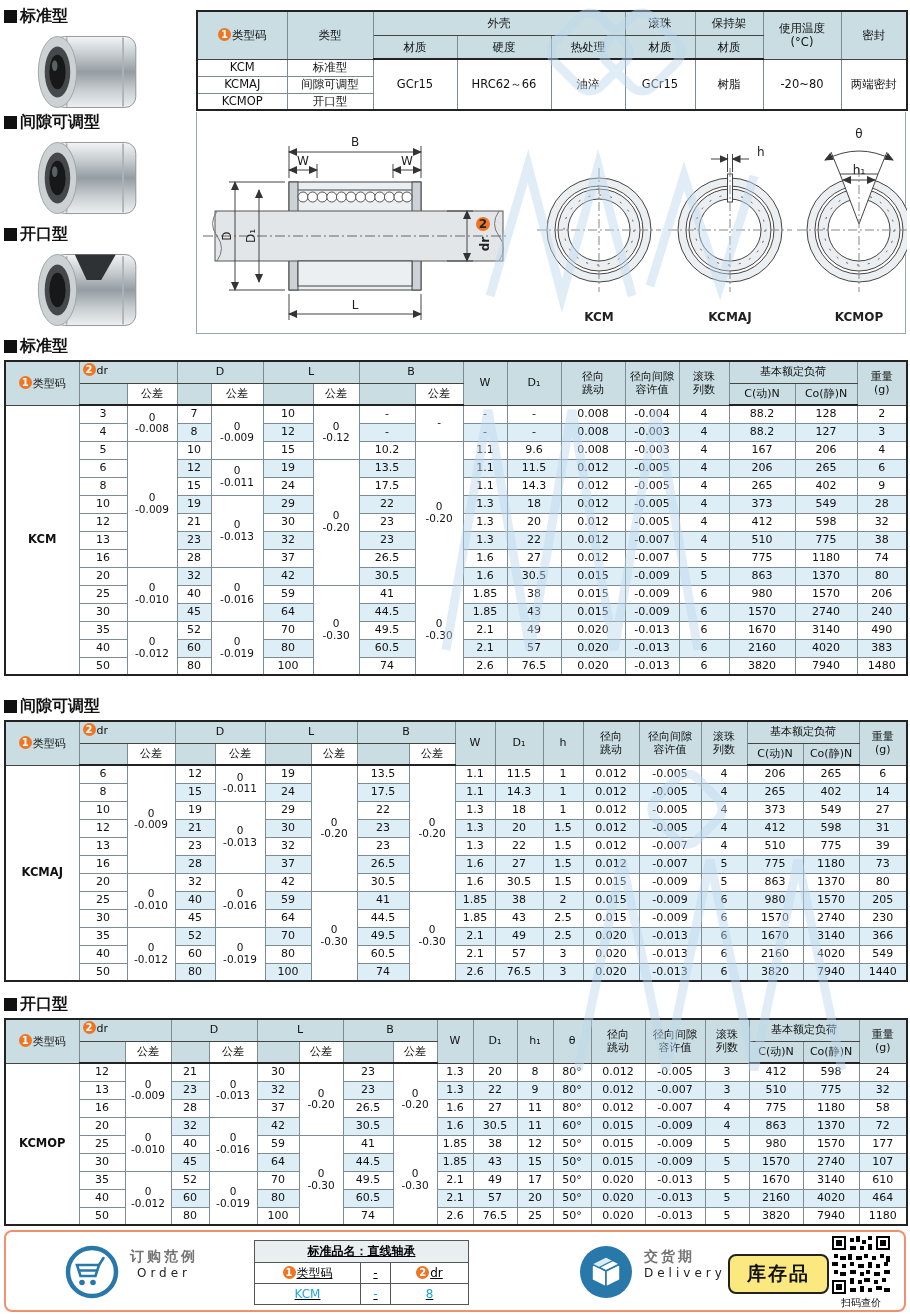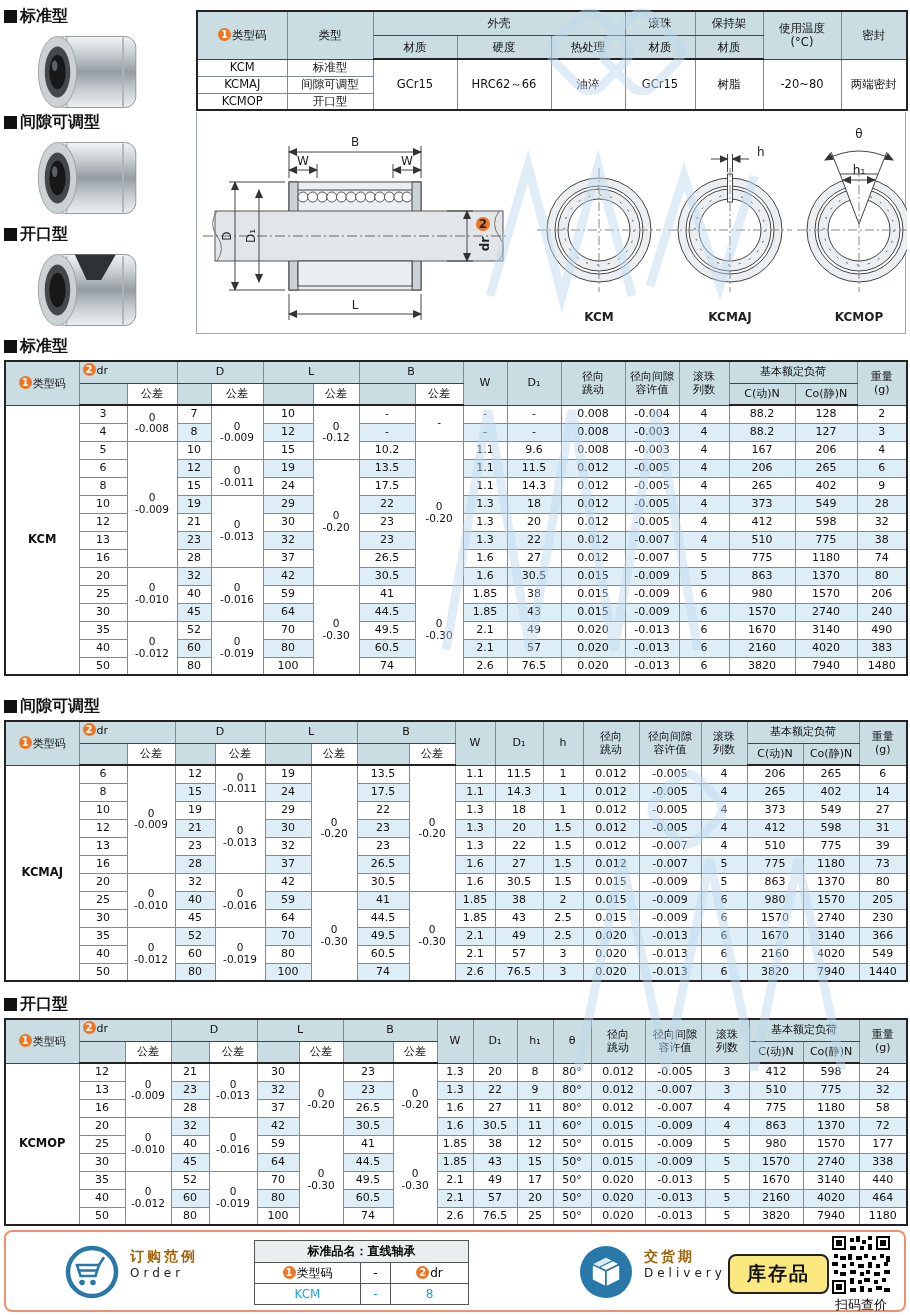--- a/index.html
+++ b/index.html
@@ -38,27 +38,27 @@
   .badge{display:inline-block;width:13px;height:13px;border-radius:50%;background:#ef7523;color:#fff;font-size:10px;font-weight:bold;line-height:13px;text-align:center;margin-right:1px;vertical-align:1px;}
 
   
   .diagram-panel{position:absolute;left:196px;top:112px;width:710px;height:222px;border:1px solid #9aa7ad;border-top:none;background:#fff;}
   .diagram-panel svg text{font-size:12px;fill:#222;}
   .dim{stroke:#444;stroke-width:1;fill:none;}
   .variant-lbl{fill:#1ca6e0;font-weight:bold;}
 
   
   .footer{position:absolute;left:4px;top:1230px;width:902px;height:82px;border:2px solid #f0906e;border-radius:8px;background:#fff;}
-  .footer .txt-cn{font-size:14px;letter-spacing:3px;color:#a16207;font-weight:bold;}
-  .footer .txt-en{font-size:12px;letter-spacing:4px;color:#222;}
-  .ot{border:1.5px solid #333;}
+  .footer .txt-cn{font-size:14px;letter-spacing:3px;color:#737373;font-weight:bold;}
+  .footer .txt-en{font-size:12px;letter-spacing:4px;color:#222;text-align:center;}
+  .ot{border:1.5px solid #333;text-decoration:underline;}
   .ot th{background:#e9eef0;border:1px solid #555;font-size:12px;font-weight:bold;height:22px;}
   .ot td{border:1px solid #555;font-size:12px;text-align:center;height:21px;}
   .stock-badge{position:absolute;left:722px;top:22px;background:#fbe87f;border:2px solid #222;border-radius:8px;font-size:19px;font-weight:bold;letter-spacing:2px;color:#111;padding:5px 17px;}
-  .qr-caption{position:absolute;left:824px;top:64px;width:62px;text-align:center;font-size:13px;color:#111;}
+  .qr-caption{position:absolute;left:824px;top:64px;width:62px;text-align:center;font-size:10px;color:#111;}
 
   .wm{position:absolute;opacity:.45;pointer-events:none;z-index:5;}
 </style>
 </head>
 <body>
 
 <div class="page">
 
   <svg width="0" height="0" style="position:absolute" aria-hidden="true">
     <defs>
@@ -1022,41 +1022,41 @@
             <td>44.5</td>
             <td>1.85</td>
             <td>43</td>
             <td>15</td>
             <td>50°</td>
             <td>0.015</td>
             <td>-0.009</td>
             <td>5</td>
             <td>1570</td>
             <td>2740</td>
-            <td>338</td>
+            <td>107</td>
           </tr>
           <tr>
             <td class="sz">35</td>
             <td rowspan="3" class="tol">0
 -0.012</td>
             <td>52</td>
             <td rowspan="3" class="tol">0
 -0.019</td>
             <td>70</td>
             <td>49.5</td>
             <td>2.1</td>
             <td>49</td>
             <td>17</td>
             <td>50°</td>
             <td>0.020</td>
             <td>-0.013</td>
             <td>5</td>
             <td>1670</td>
             <td>3140</td>
-            <td>440</td>
+            <td>610</td>
           </tr>
           <tr>
             <td class="sz">40</td>
             <td>60</td>
             <td>80</td>
             <td>60.5</td>
             <td>2.1</td>
             <td>57</td>
             <td>20</td>
             <td>50°</td>

